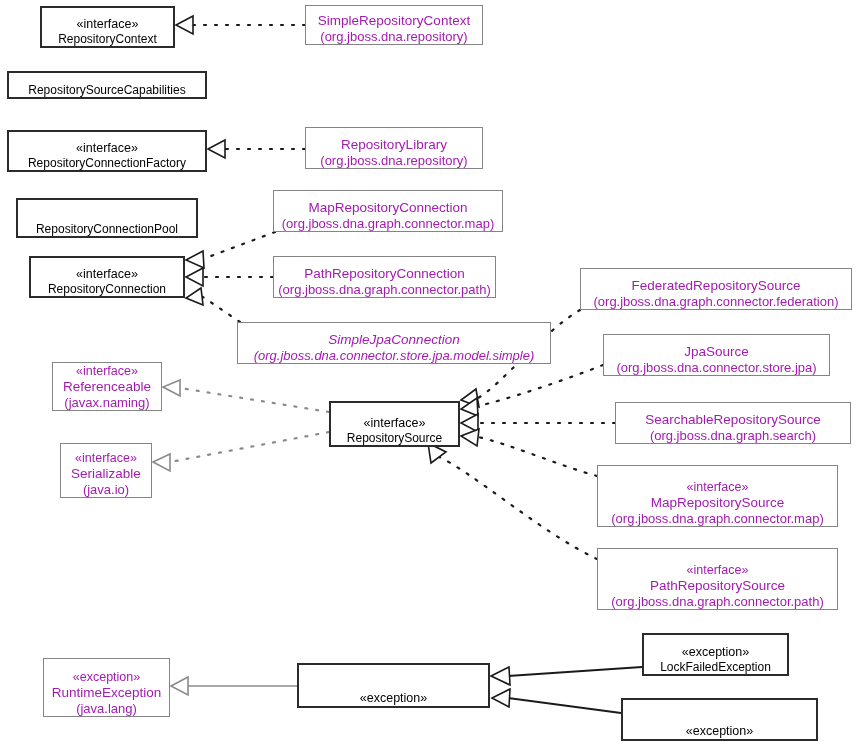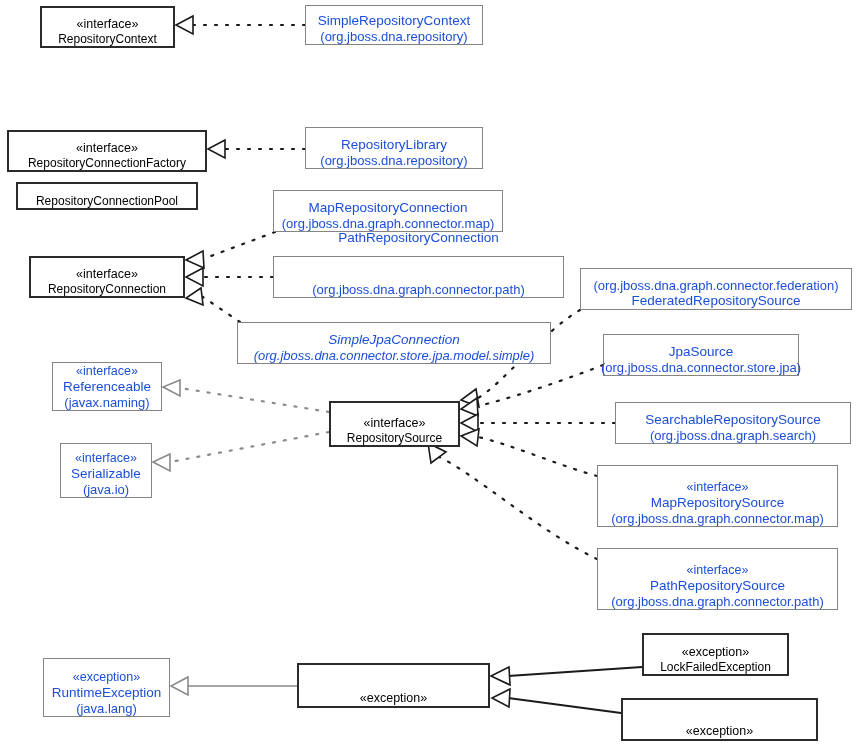--- a/index.html
+++ b/index.html
@@ -36,21 +36,21 @@
     background: #ffffff;
     line-height: 1.18;
     z-index: 5;
   }
   .uml-box.primary {
     border: 2px solid #2b2b2b;
     color: #000000;
   }
   .uml-box.secondary {
     border: 1px solid #848484;
-    color: #1d4ed8;
+    color: #a21caf;
   }
   .uml-line {
     display: block;
     white-space: nowrap;
   }
   .stereotype {
     font-size: 12.5px;
   }
   .cname {
     font-size: 13.5px;
@@ -147,61 +147,64 @@
   <div class="uml-box primary" style="left:40px; top:6px; width:135px; height:42px;">
     <span class="uml-line stereotype">«interface»</span>
     <span class="uml-line cname">RepositoryContext</span>
   </div>
 
   <div class="uml-box secondary" style="left:305px; top:5px; width:178px; height:40px;">
     <span class="uml-line cname">SimpleRepositoryContext</span>
     <span class="uml-line pkg">(org.jboss.dna.repository)</span>
   </div>
 
+  <div class="uml-box primary" style="left:7px; top:71px; width:200px; height:28px;">
+    <span class="uml-line cname">RepositorySourceCapabilities</span>
+  </div>
 
   <div class="uml-box primary" style="left:7px; top:130px; width:200px; height:42px;">
     <span class="uml-line stereotype">«interface»</span>
     <span class="uml-line cname">RepositoryConnectionFactory</span>
   </div>
 
   <div class="uml-box secondary" style="left:305px; top:127px; width:178px; height:42px;">
     <span class="uml-line cname">RepositoryLibrary</span>
     <span class="uml-line pkg">(org.jboss.dna.repository)</span>
   </div>
 
-  <div class="uml-box primary" style="left:16px; top:182px; width:182px; height:28px;">
+  <div class="uml-box primary" style="left:16px; top:198px; width:182px; height:40px;">
     <span class="uml-line cname">RepositoryConnectionPool</span>
   </div>
 
   <div class="uml-box secondary" style="left:273px; top:190px; width:230px; height:42px;">
     <span class="uml-line cname">MapRepositoryConnection</span>
     <span class="uml-line pkg">(org.jboss.dna.graph.connector.map)</span>
   </div>
 
   <div class="uml-box primary" style="left:29px; top:256px; width:156px; height:42px;">
     <span class="uml-line stereotype">«interface»</span>
     <span class="uml-line cname">RepositoryConnection</span>
   </div>
 
-  <div class="uml-box secondary" style="left:273px; top:256px; width:291px; height:42px;gap:36px;">
+  <div class="uml-box secondary" style="left:273px; top:256px; width:223px; height:42px;">
     <span class="uml-line cname">PathRepositoryConnection</span>
     <span class="uml-line pkg">(org.jboss.dna.graph.connector.path)</span>
   </div>
 
   <div class="uml-box secondary" style="left:580px; top:268px; width:272px; height:42px;">
+    <span class="uml-line cname">FederatedRepositorySource</span>
     <span class="uml-line pkg">(org.jboss.dna.graph.connector.federation)</span>
-    <span class="uml-line cname">FederatedRepositorySource</span>
   </div>
 
   <div class="uml-box secondary" style="left:237px; top:322px; width:314px; height:42px;font-style:italic;">
     <span class="uml-line cname">SimpleJpaConnection</span>
     <span class="uml-line pkg">(org.jboss.dna.connector.store.jpa.model.simple)</span>
   </div>
 
-  <div class="uml-box secondary" style="left:603px; top:334px; width:196px; height:42px;">
+  <div class="uml-box secondary" style="left:603px; top:334px; width:227px; height:42px;">
     <span class="uml-line cname">JpaSource</span>
     <span class="uml-line pkg">(org.jboss.dna.connector.store.jpa)</span>
   </div>
 
   <div class="uml-box secondary" style="left:52px; top:362px; width:110px; height:49px;">
     <span class="uml-line stereotype">«interface»</span>
     <span class="uml-line cname">Referenceable</span>
     <span class="uml-line pkg">(javax.naming)</span>
   </div>
 

